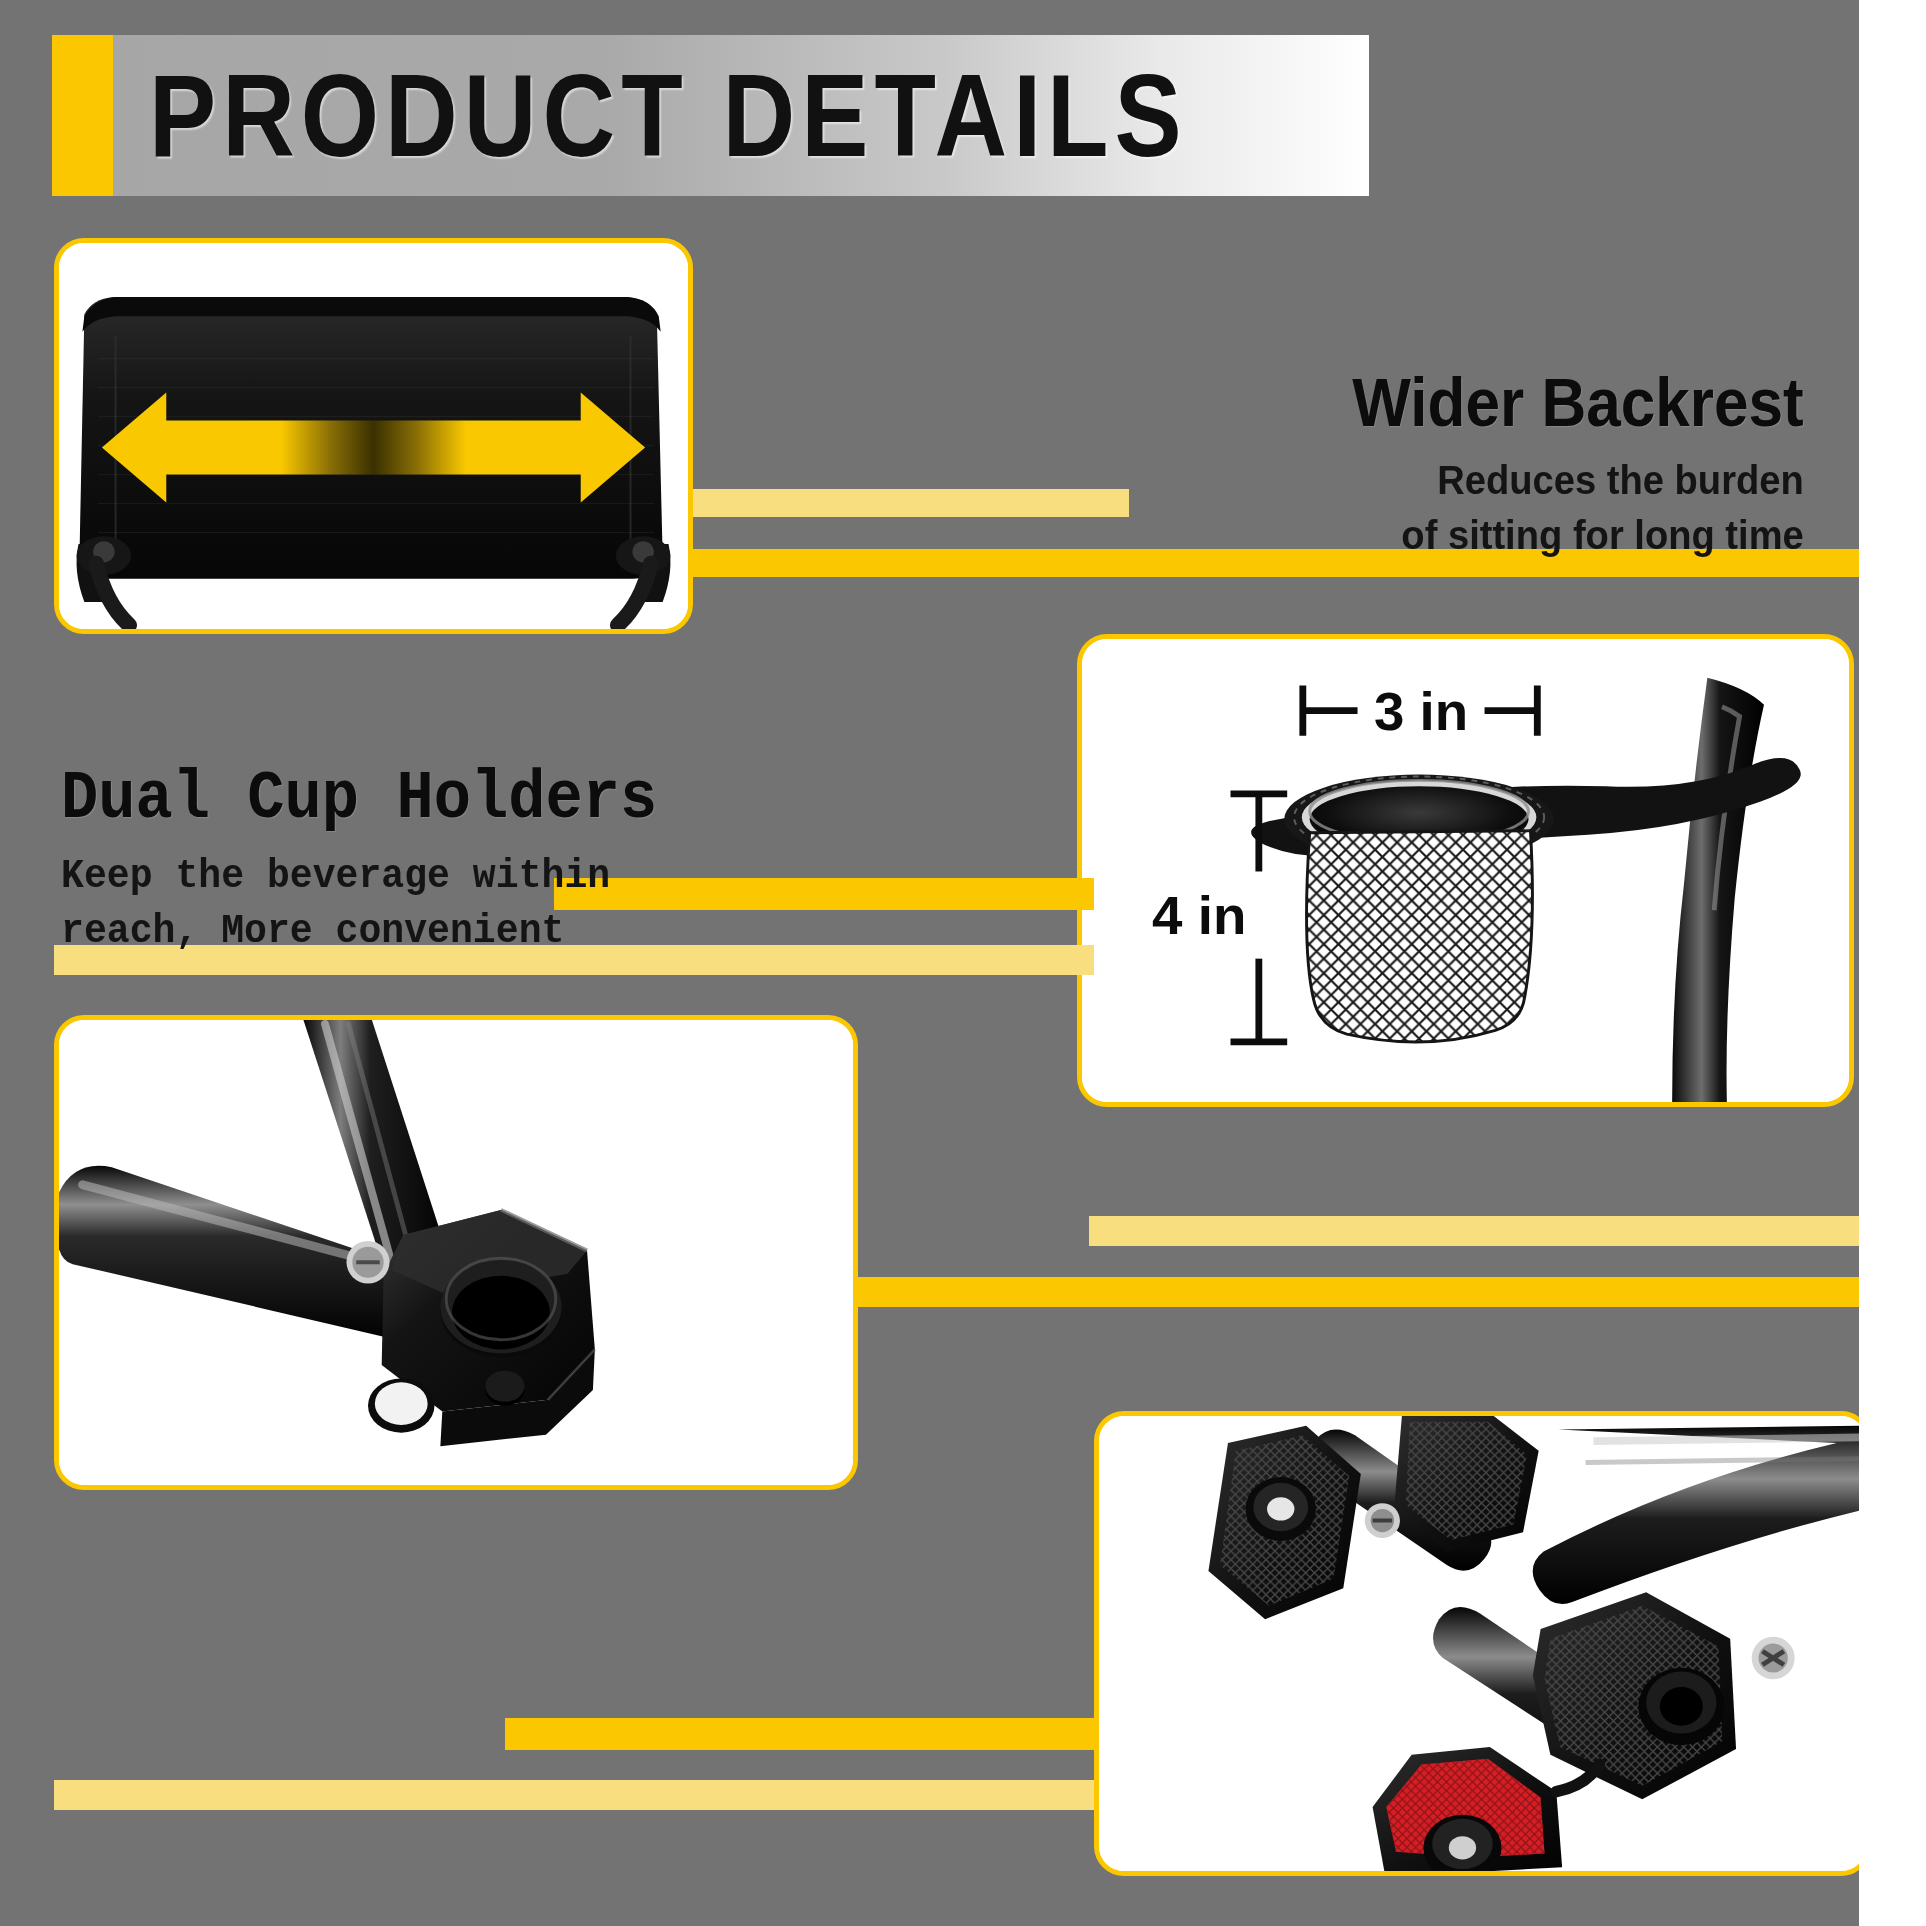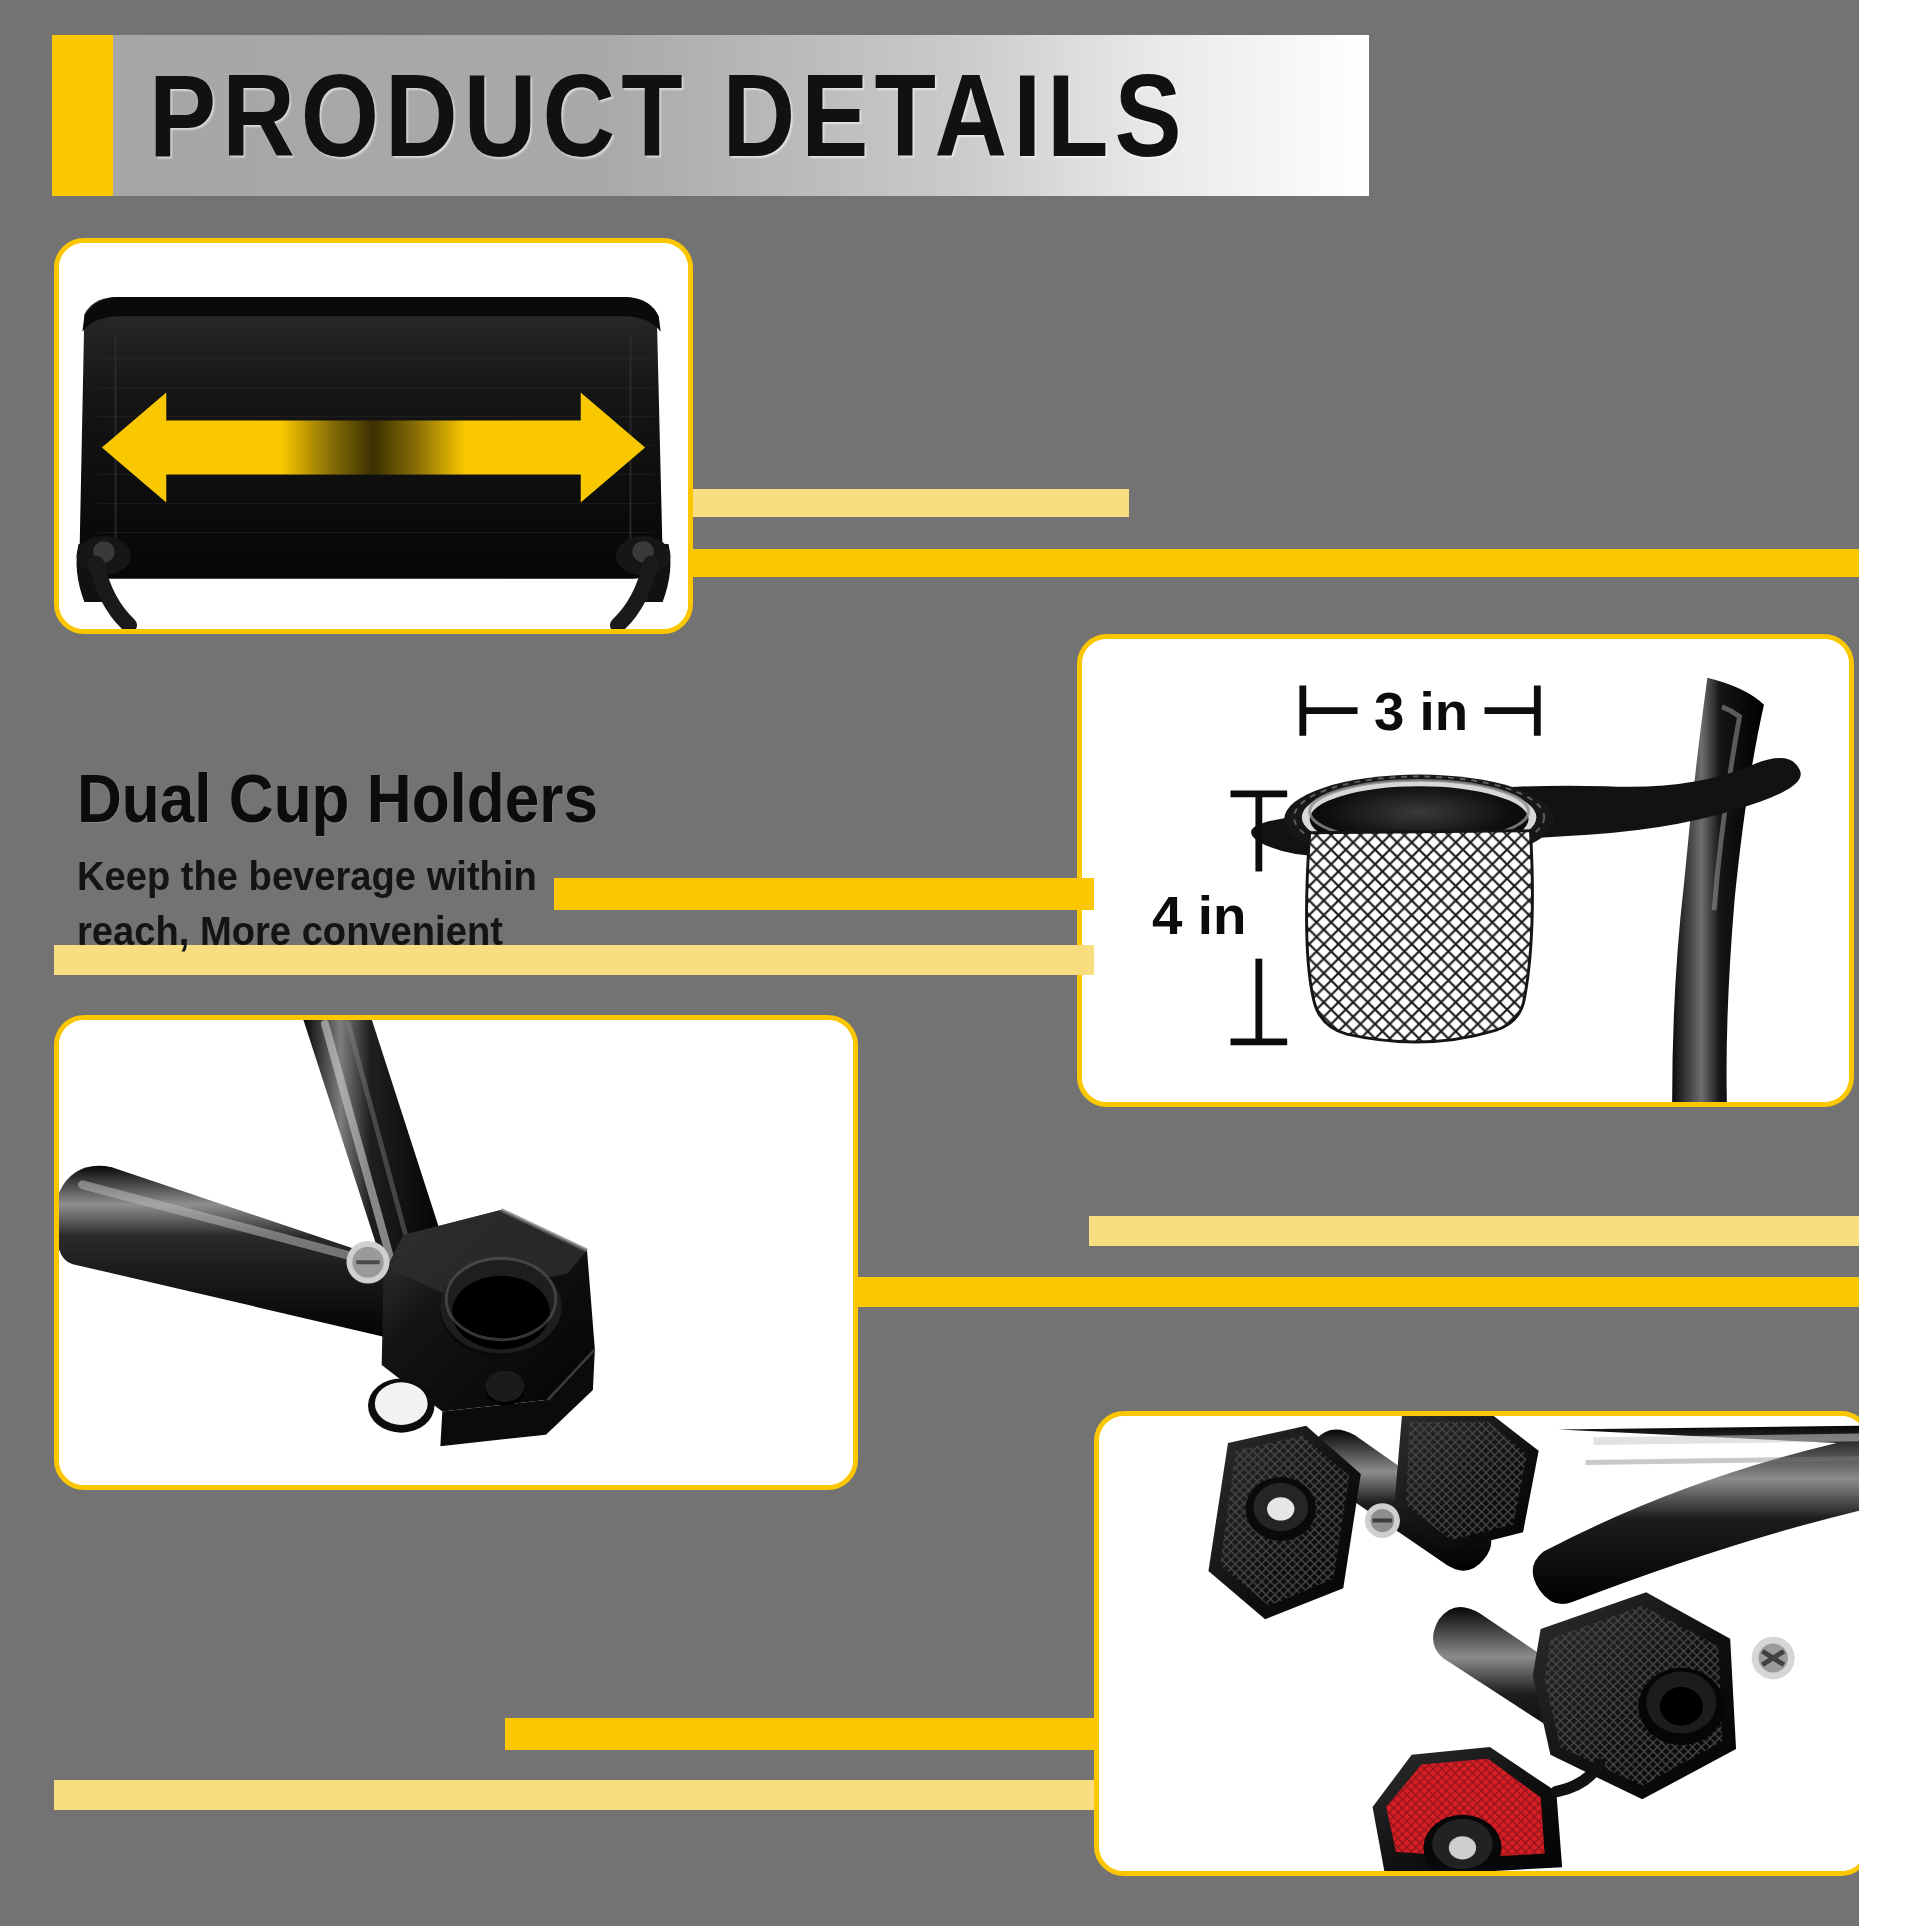--- a/index.html
+++ b/index.html
@@ -123,20 +123,25 @@
 
       <g>
         <path d="M44 212 L110 155 L110 184 L535 184 L535 155 L601 212 L535 269 L535 240 L110 240 L110 269 Z" fill="url(#arrGlow)"></path>
       </g>
     </svg>
   </div>
 
   <div class="bar light" style="left:693px;top:489px;width:436px;height:28px;"></div>
   <div class="bar solid" style="left:693px;top:549px;width:1178px;height:28px;"></div>
 
+  <div class="txt right" style="right:55px;top:368px;">
+    <div class="title">Wider Backrest</div>
+    <div class="sub">Reduces the burden</div>
+    <div class="sub" style="margin-top:2px;">of sitting for long time</div>
+  </div>
 
   <div class="panel" style="left:1077px;top:634px;width:777px;height:473px;">
     <svg class="panel-canvas" viewBox="0 0 785 478" preserveAspectRatio="none">
       <defs>
         <radialGradient id="rimIn" cx="50%" cy="40%" r="60%">
           <stop offset="0%" stop-color="#3a3a3a"></stop>
           <stop offset="70%" stop-color="#0e0e0e"></stop>
           <stop offset="100%" stop-color="#050505"></stop>
         </radialGradient>
         <linearGradient id="tubeG" x1="0" y1="0" x2="1" y2="0">
@@ -185,21 +190,21 @@
         <path d="M181 160 L181 240"></path>
         <path d="M181 330 L181 416"></path>
       </g>
       <text x="120" y="305" text-anchor="middle" font-family="Liberation Sans, sans-serif" font-size="56" font-weight="bold" fill="#0c0c0c">4 in</text>
     </svg>
   </div>
 
   <div class="bar solid" style="left:554px;top:878px;width:540px;height:32px;"></div>
   <div class="bar light" style="left:54px;top:945px;width:1040px;height:30px;"></div>
 
-  <div class="txt left" style="left:77px;top:764px;">
+  <div class="txt left" style="left:61px;top:764px;font-family:Liberation Mono, monospace;">
     <div class="title">Dual Cup Holders</div>
     <div class="sub">Keep the beverage within</div>
     <div class="sub" style="margin-top:2px;">reach, More convenient</div>
   </div>
 
   <div class="panel" style="left:54px;top:1015px;width:804px;height:475px;">
     <svg class="panel-canvas" viewBox="0 0 812 480" preserveAspectRatio="none">
       <defs>
         <linearGradient id="tubeB" x1="0" y1="0" x2="0" y2="1">
           <stop offset="0%" stop-color="#070707"></stop>

